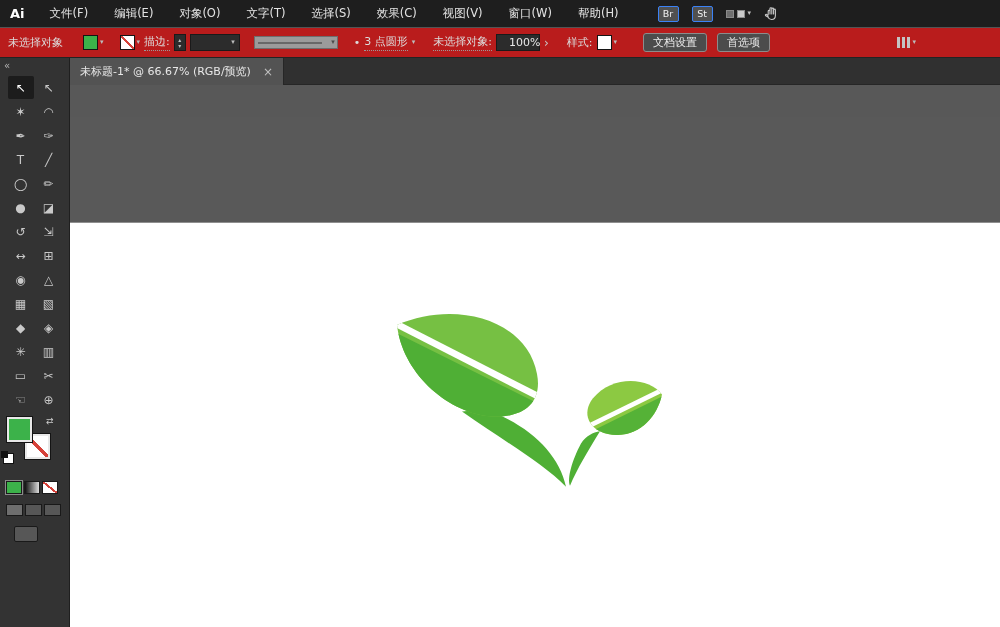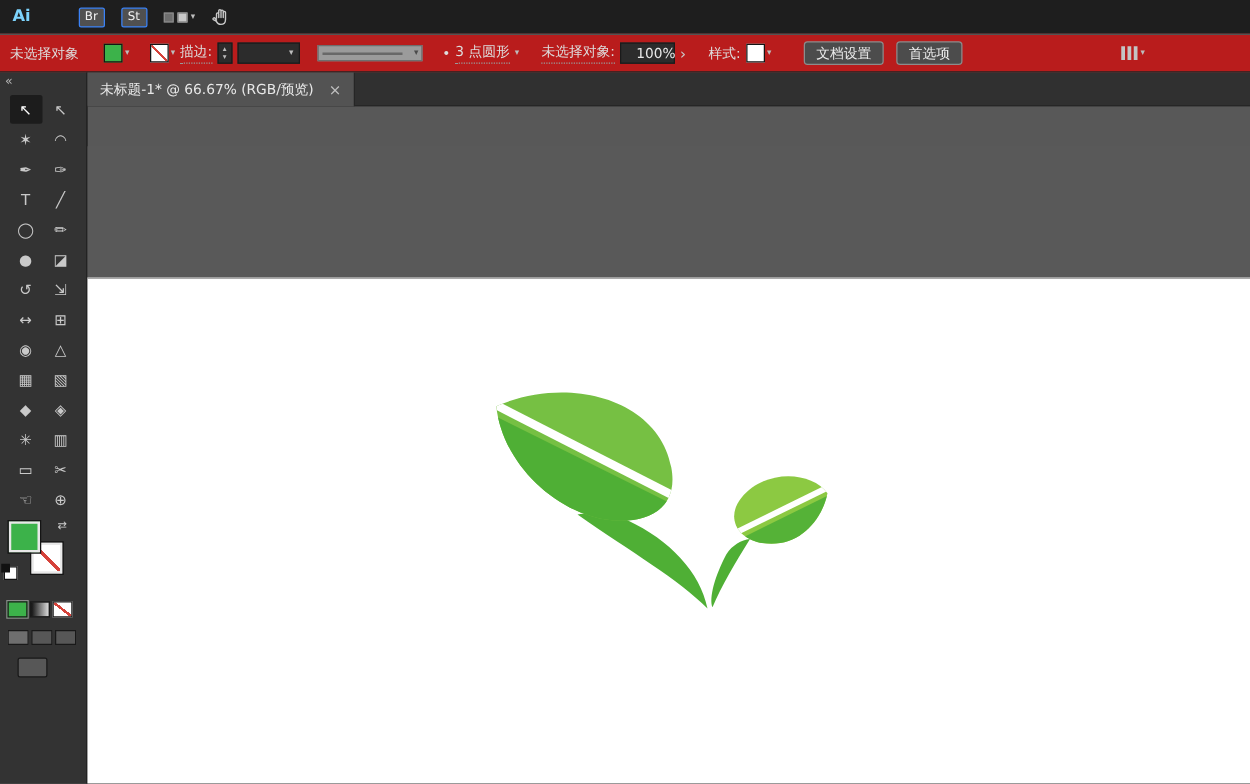--- a/index.html
+++ b/index.html
@@ -1,21 +1,21 @@
 <!DOCTYPE html>
 <html><head>
 <meta charset="utf-8">
 <style>
   *{box-sizing:border-box;margin:0;padding:0;}
   body{background:#000;font-family:"DejaVu Sans","Liberation Sans",sans-serif;}
   .app{position:relative;width:1000px;height:627px;background:#585858;overflow:hidden;}
 
   
   .menubar{height:27px;background:#1e1e1e;display:flex;align-items:center;color:#e3e3e3;font-size:11.5px;}
-  .ai-logo{color:#7dd3fc;font-weight:bold;font-size:13px;padding:0 12px 0 10px;}
+  .ai-logo{color:#ffffff;font-weight:bold;font-size:13px;padding:0 12px 0 10px;}
   .menu-item{padding:0 13px;cursor:default;white-space:nowrap;}
   .menubar-right{display:flex;align-items:center;margin-left:26px;gap:13px;}
   .mini-btn{height:16px;min-width:21px;padding:0 3px;background:#505050;border:1px solid #3b82f6;border-radius:2px;color:#f0f0f0;font-size:9.5px;line-height:13px;text-align:center;}
   .ws-icon{display:flex;align-items:center;gap:3px;}
   .ws-sq{width:8px;height:8px;background:#c9c9c9;border:1px solid #8a8a8a;display:inline-block;}
   .ws-sq.dark{background:#6e6e6e;}
   .caret{font-size:7px;color:#bdbdbd;line-height:1;}
   .caret::after{content:"▾";}
 
   
@@ -72,20 +72,31 @@
   .artboard{position:absolute;left:0;right:0;top:105px;bottom:0;background:#fff;border-top:1px solid #8f8f8f;}
   .logo-svg{position:absolute;left:0;top:0;width:100%;height:100%;}
 </style>
 </head>
 <body>
 
 <div class="app">
 
   <header class="menubar">
     <span class="ai-logo">Ai</span>
+    <nav id="menu-items" style="display:flex;">
+        <span class="menu-item">文件(F)</span>
+        <span class="menu-item">编辑(E)</span>
+        <span class="menu-item">对象(O)</span>
+        <span class="menu-item">文字(T)</span>
+        <span class="menu-item">选择(S)</span>
+        <span class="menu-item">效果(C)</span>
+        <span class="menu-item">视图(V)</span>
+        <span class="menu-item">窗口(W)</span>
+        <span class="menu-item">帮助(H)</span>
+      </nav>
     <div class="menubar-right">
       <span class="mini-btn">Br</span>
       <span class="mini-btn">St</span>
       <span class="ws-icon">
         <i class="ws-sq dark"></i>
           <i class="ws-sq"></i>
         <span class="caret"></span>
       </span>
       <span style="display:inline-flex;">
         <svg width="16" height="16" viewBox="0 0 16 16">

